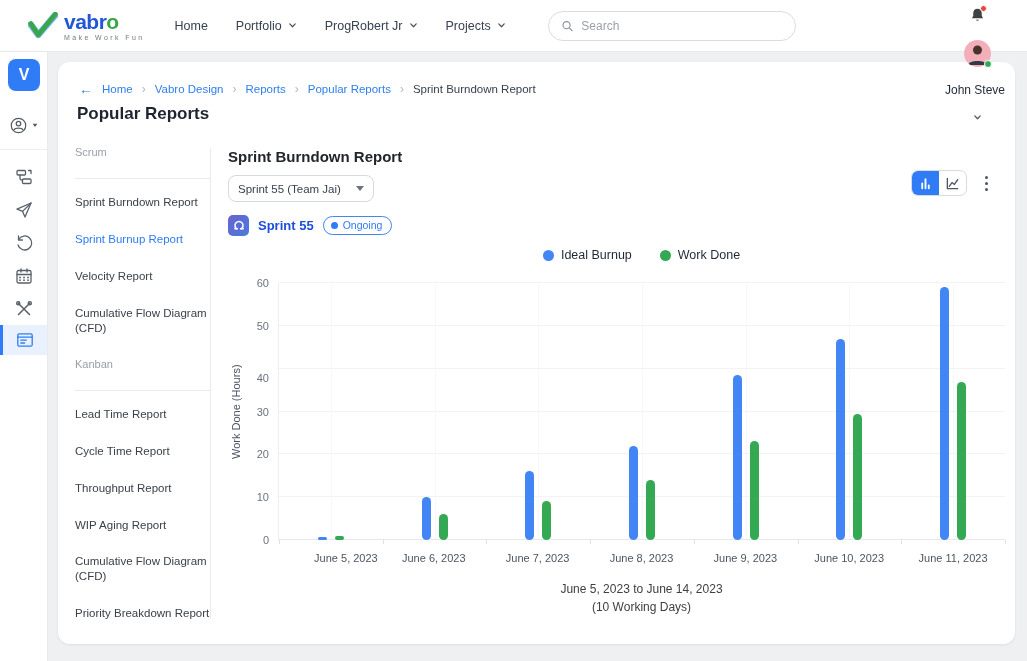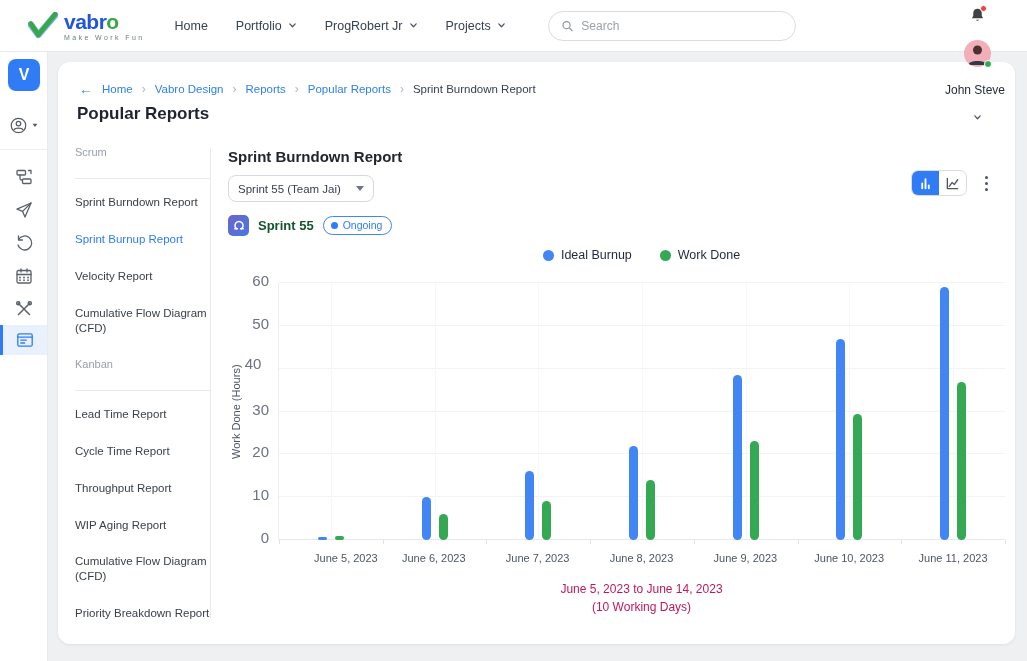--- a/index.html
+++ b/index.html
@@ -67,21 +67,21 @@
   .content { position:absolute; left:170px; top:86px; right:10px; bottom:16px; }
   .report-title { font-size:15px; font-weight:bold; color:#22262c; }
   .dropdown { margin-top:10px; width:146px; height:27px; border:1px solid #d6d9de; border-radius:8px;
               display:flex; align-items:center; justify-content:space-between; padding:0 9px;
               font-size:11.5px; color:#374151; cursor:pointer; background:#fff; }
   .dd-caret { width:0; height:0; border-left:4px solid transparent; border-right:4px solid transparent;
               border-top:5px solid #6b7280; }
   .sprint-row { margin-top:12px; display:flex; align-items:center; gap:9px; height:22px; }
   .sprint-tile { width:21px; height:21px; border-radius:5px; background:linear-gradient(135deg,#6a63cf,#4b79dd);
                  display:flex; align-items:center; justify-content:center; }
-  .sprint-name { font-size:13px; font-weight:bold; color:#14532d; }
+  .sprint-name { font-size:13px; font-weight:bold; color:#1d4ed8; }
   .badge { display:flex; align-items:center; gap:5px; border:1px solid #4285f4; border-radius:999px;
            padding:2.5px 9px 2.5px 7px; cursor:default; }
   .badge-dot { width:7px; height:7px; border-radius:50%; background:#2f7cf6; }
   .badge-label { font-size:10.5px; color:#2f7cf6; }
 
   .controls { position:absolute; top:22px; right:12px; display:flex; align-items:center; gap:13px; }
   .toggle { display:flex; border:1px solid #d8dbe0; border-radius:7px; overflow:hidden; background:#fff; }
   .toggle-btn { width:27px; height:24px; display:flex; align-items:center; justify-content:center; cursor:pointer; }
   .toggle-btn.active { background:#2f7cf6; }
   .kebab { display:flex; flex-direction:column; gap:3px; padding:4px 5px; cursor:pointer; }
@@ -92,31 +92,31 @@
   .legend { margin-left:50px; width:727px; display:flex; justify-content:center; gap:28px; height:18px;
             align-items:center; margin-bottom:19px; }
   .legend-item { display:flex; align-items:center; gap:7px; cursor:pointer; }
   .legend-dot { width:11px; height:11px; border-radius:50%; }
   .legend-label { font-size:12.5px; color:#1f2937; }
   .plot { position:relative; margin-left:50px; width:727px; height:257px; border-left:1px solid #eceef1; }
   .gridline { position:absolute; left:0; right:0; height:1px; background:#f1f3f5; }
   .baseline { position:absolute; left:0; right:0; bottom:0; height:1px; background:#e6e8eb; }
   .vline { position:absolute; top:0; bottom:0; width:1px; background:#f6f7f9; }
   .btick { position:absolute; bottom:-4px; width:1px; height:4px; background:#dfe2e6; }
-  .ytick { position:absolute; left:-42px; width:32px; text-align:right; font-size:15px; color:#6b7280; }
+  .ytick { position:absolute; left:-42px; width:32px; text-align:right; font-size:11px; color:#6b7280; }
   .ylabel { position:absolute; left:-50px; top:0; height:257px; width:14px; display:flex; align-items:center;
             justify-content:center; writing-mode:vertical-rl; transform:rotate(180deg);
             font-size:11px; color:#4b5563; white-space:nowrap; }
   .bar-group { position:absolute; bottom:0; display:flex; align-items:flex-end; gap:8px;
                transform:translateX(-50%); }
   .bar { width:9px; border-radius:5px; }
   .xlabels { position:relative; margin-left:50px; width:727px; height:14px; margin-top:12px; }
   .xtick { position:absolute; transform:translateX(-50%); font-size:11px; color:#4b5563; white-space:nowrap; }
   .caption { margin-left:50px; width:727px; margin-top:14px; text-align:center; font-size:12px;
-             color:#be185d; line-height:18px; }
+             color:#404040; line-height:18px; }
 </style>
 </head>
 <body>
 
 <div class="stage">
 
   <header class="navbar">
     <div class="logo">
       <svg width="30" height="27" viewBox="0 0 32 28" fill="none">
         <path d="M3 13l8 11L29 3" stroke="#6fb3e8" stroke-width="7" stroke-linecap="round" stroke-linejoin="round"></path>
@@ -360,21 +360,21 @@
         <div class="plot" id="plot">
           <div class="ylabel">Work Done (Hours)</div>
         <div class="ytick" style="bottom: -6px;">0</div>
             <div class="gridline" style="bottom: 42.8333px;"></div>
             <div class="ytick" style="bottom: 36.8333px;">10</div>
             <div class="gridline" style="bottom: 85.6667px;"></div>
             <div class="ytick" style="bottom: 79.6667px;">20</div>
             <div class="gridline" style="bottom: 128.5px;"></div>
             <div class="ytick" style="bottom: 122.5px;">30</div>
             <div class="gridline" style="bottom: 171.333px;"></div>
-            <div class="ytick" style="bottom: 168px; text-align: center;">40</div>
+            <div class="ytick" style="bottom: 156px;">40</div>
             <div class="gridline" style="bottom: 214.167px;"></div>
             <div class="ytick" style="bottom: 208.167px; text-align: right;">50</div>
             <div class="gridline" style="bottom: 257px;"></div>
             <div class="ytick" style="bottom: 251px;">60</div>
             <div class="vline" style="left: 7.14286%;"></div>
             <div class="vline" style="left: 21.4286%;"></div>
             <div class="vline" style="left: 35.7143%;"></div>
             <div class="vline" style="left: 50%;"></div>
             <div class="vline" style="left: 64.2857%;"></div>
             <div class="vline" style="left: 78.5714%;"></div>

